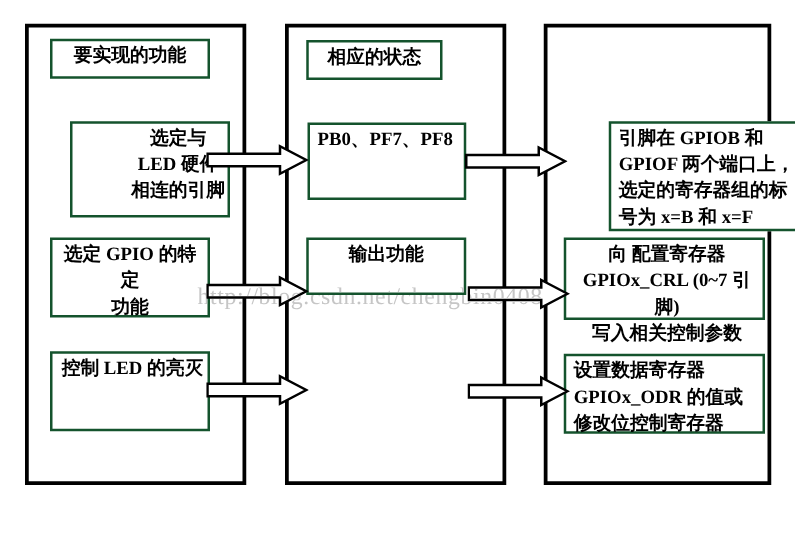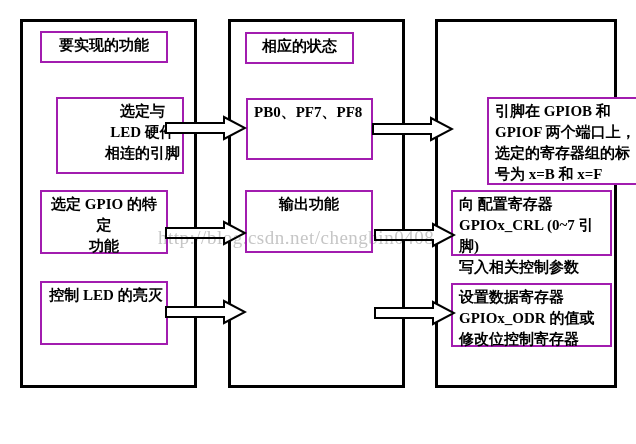--- a/index.html
+++ b/index.html
@@ -19,21 +19,21 @@
     background: transparent;
     z-index: 1;
   }
   .col0 { left: 20px;  top: 19px; width: 177px; height: 369px; }
   .col1 { left: 228px; top: 19px; width: 177px; height: 369px; }
   .col2 { left: 435px; top: 19px; width: 182px; height: 369px; }
 
   .box {
     position: absolute;
     box-sizing: border-box;
-    border: 2px solid #a21caf;
+    border: 2px solid #14532d;
     background: #ffffff;
     font-weight: bold;
     font-size: 15px;
     line-height: 21px;
     text-align: center;
     white-space: pre-line;
     padding: 2px 2px 0 2px;
     z-index: 2;
   }
   .ta-l { text-align: left; padding-left: 6px; }
@@ -41,24 +41,24 @@
   
   .h0 { left: 40px;  top: 31px; width: 128px; height: 32px; }
   .h1 { left: 245px; top: 32px; width: 109px; height: 32px; }
   .h2 { left: 451px; top: 32px; width: 161px; height: 32px; }
 
   
   .b00 { left: 56px;  top: 97px;  width: 128px; height: 77px; padding-left: 47px; }
   .b01 { left: 40px;  top: 190px; width: 128px; height: 64px; }
   .b02 { left: 40px;  top: 281px; width: 128px; height: 64px; text-align: center; }
   .b10 { left: 246px; top: 98px;  width: 127px; height: 62px; }
-  .b11 { left: 245px; top: 190px; width: 128px; height: 63px; }
+  .b11 { left: 245px; top: 190px; width: 128px; height: 46px; }
   .b12 { left: 245px; top: 285px; width: 130px; height: 60px; }
   .b20 { left: 451px; top: 97px;  width: 161px; height: 88px; margin-left: 36px; }
-  .b21 { left: 451px; top: 190px; width: 161px; height: 66px; }
+  .b21 { left: 451px; top: 190px; width: 161px; height: 66px; text-align: center; }
   .b22 { left: 451px; top: 283px; width: 161px; height: 64px; }
 
   .arrow {
     position: absolute;
     z-index: 3;
     width: 82px;
     height: 28px;
   }
   .a0 { left: 165px; top: 114px; }
   .a1 { left: 372px; top: 115px; }

